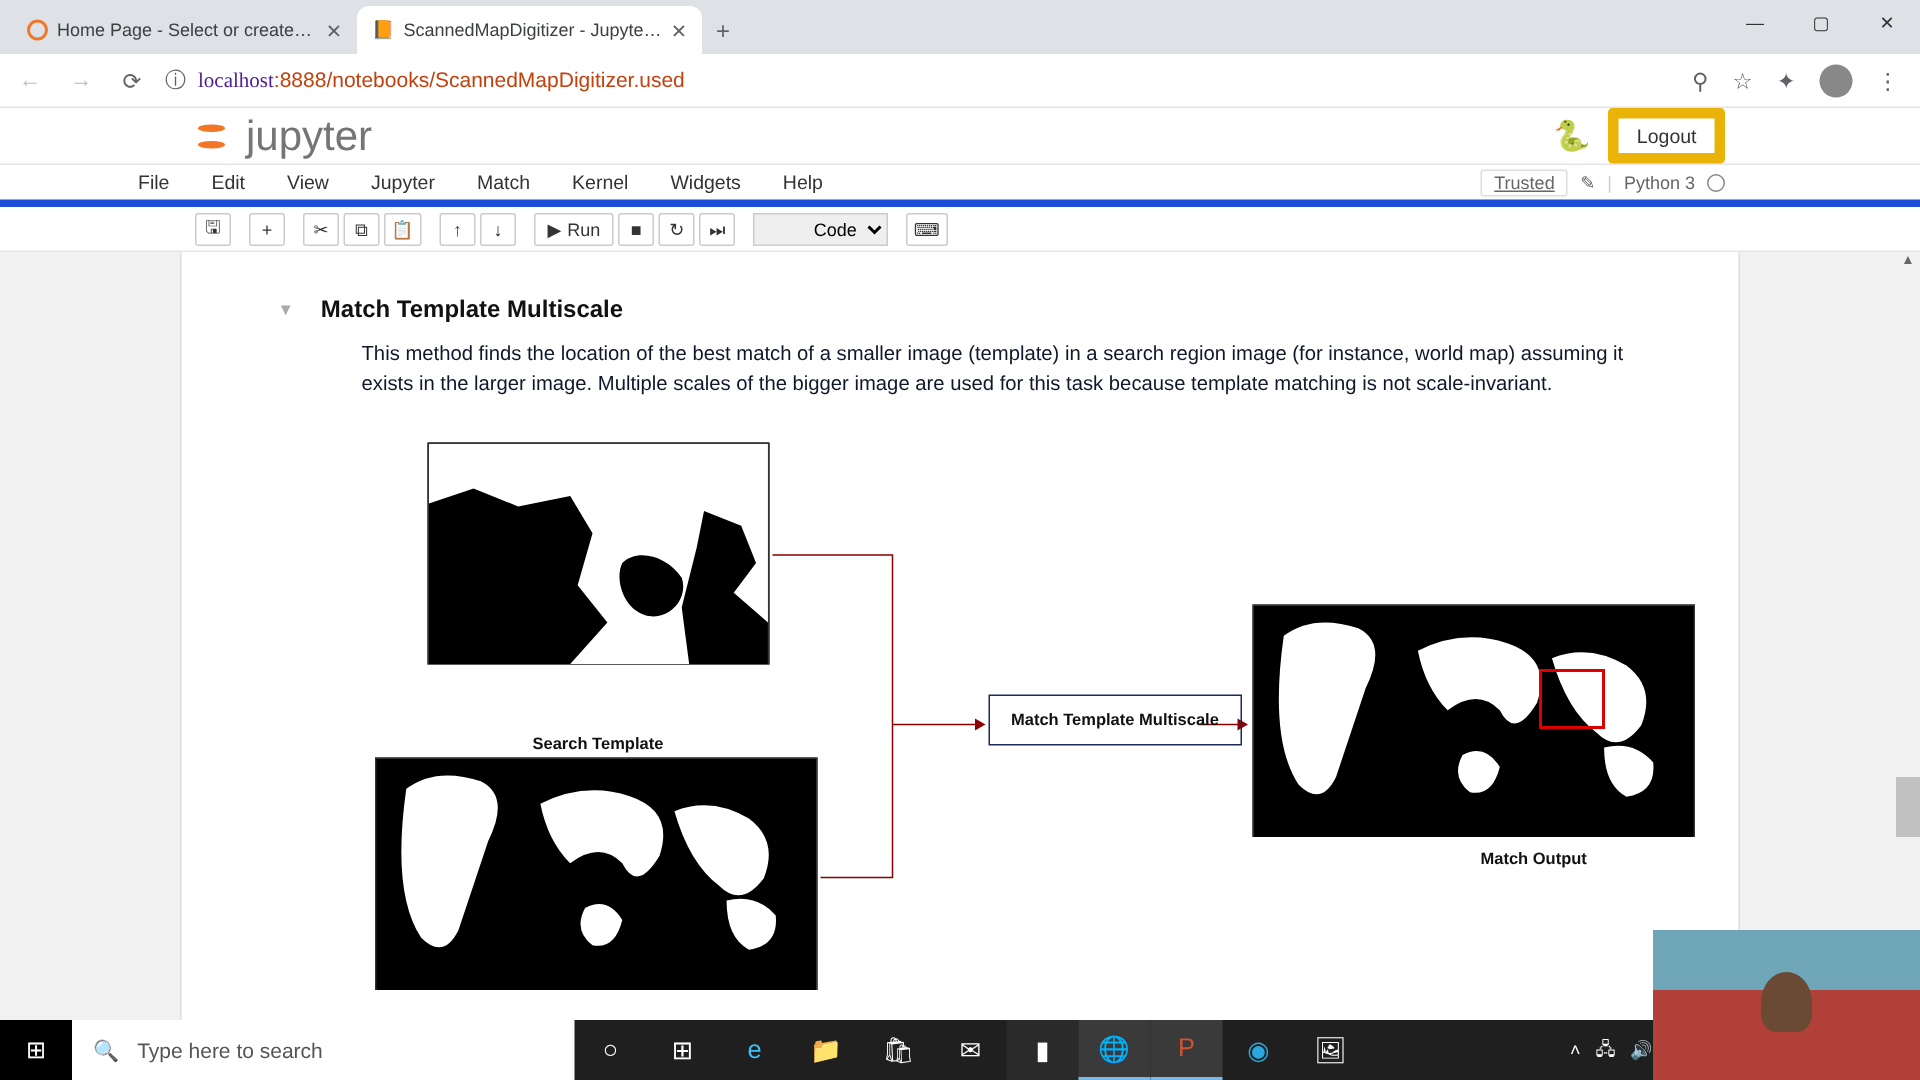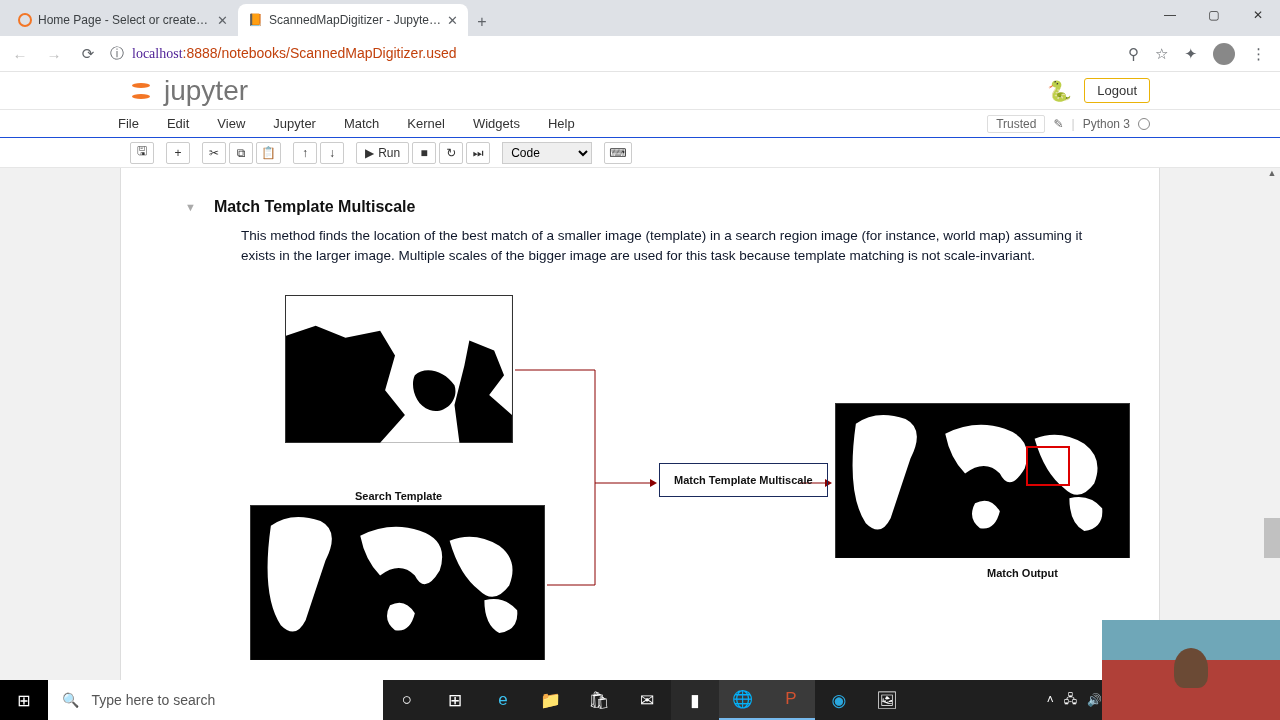--- a/index.html
+++ b/index.html
@@ -33,32 +33,32 @@
 .jp-header { height: 38px; border-bottom: 1px solid #e6e6e6; display: flex; align-items: center; padding: 0 16px 0 130px; position: relative; }
 .jp-logo { position: absolute; left: 130px; display: flex; align-items: center; gap: 12px; font-size: 28px; color: #757575; }
 .jp-logo-icon { position: relative; width: 22px; height: 22px; }
 .jp-logo-icon::before, .jp-logo-icon::after { content:""; position:absolute; left:2px; width:18px; height:5px; border-radius:50%; background:#f37626; }
 .jp-logo-icon::before { top:3px; }
 .jp-logo-icon::after { bottom:3px; }
 .jp-title-area { margin-left: 108px; display: flex; align-items: baseline; gap: 8px; font-size: 13px; color: #777; }
 .jp-title { font-size: 17px; color: #222; }
 .jp-right { position: absolute; right: 130px; display: flex; align-items: center; gap: 12px; }
 .py-logo { font-size: 20px; }
-.logout-btn { border: 1px solid #eab308; border-radius: 3px; padding: 4px 12px; font-size: 13px; color: #333; background: #fff; cursor: pointer; }
-
-.jp-menubar { height: 28px; border-bottom: 1px solid #1d4ed8; display: flex; align-items: center; padding-left: 104px; font-size: 13px; color: #333; position: relative; }
+.logout-btn { border: 7px solid #eab308; border-radius: 3px; padding: 4px 12px; font-size: 13px; color: #333; background: #fff; cursor: pointer; }
+
+.jp-menubar { height: 28px; border-bottom: 5px solid #1d4ed8; display: flex; align-items: center; padding-left: 78px; font-size: 13px; color: #333; position: relative; }
 .jp-menubar .menu { padding: 0 14px; cursor: pointer; }
 .jp-menu-right { position: absolute; right: 130px; display: flex; align-items: center; gap: 8px; font-size: 12px; color: #666; }
-.trusted { border: 1px solid #ddd; padding: 1px 8px; border-radius: 2px; }
+.trusted { border: 1px solid #ddd; padding: 1px 8px; border-radius: 2px; text-decoration: underline; }
 .kernel-ind { width: 12px; height: 12px; border: 1px solid #888; border-radius: 50%; }
 
 .jp-toolbar { height: 30px; border-bottom: 1px solid #e6e6e6; display: flex; align-items: center; padding-left: 130px; gap: 3px; }
 .tb-btn { border: 1px solid #ccc; border-radius: 2px; height: 22px; min-width: 24px; display: flex; align-items: center; justify-content: center; font-size: 12px; color: #333; background: #fff; cursor: pointer; padding: 0 4px; }
 .tb-btn.run { padding: 0 8px; gap: 4px; }
-.tb-select { height: 22px; border: 1px solid #ccc; font-size: 12px; width: 90px; padding: 0 4px; }
+.tb-select { height: 22px; border: 1px solid #ccc; font-size: 12px; width: 90px; padding: 0 4px; text-align: right; }
 .tb-gap { width: 6px; }
 
 .jp-content { flex: 1; background: #f1f1f1; position: relative; overflow: hidden; }
 .notebook { position: absolute; left: 120px; right: 120px; top: 0; bottom: 0; background: #fff; border-left: 1px solid #ddd; border-right: 1px solid #ddd; padding: 30px 24px 0 24px; }
 .cell-heading { display: flex; gap: 18px; align-items: center; margin-bottom: 10px; margin-left: 40px; }
 .collapse-arrow { color: #aaa; font-size: 11px; cursor: pointer; }
 .cell-heading h3 { font-size: 16px; font-weight: bold; color: #111; }
 .cell-body { margin-left: 96px; font-size: 13.5px; color: #0f172a; line-height: 1.45; margin-right: 20px; }
 
 .diagram { position: relative; margin-top: 30px; margin-left: 100px; height: 380px; }

